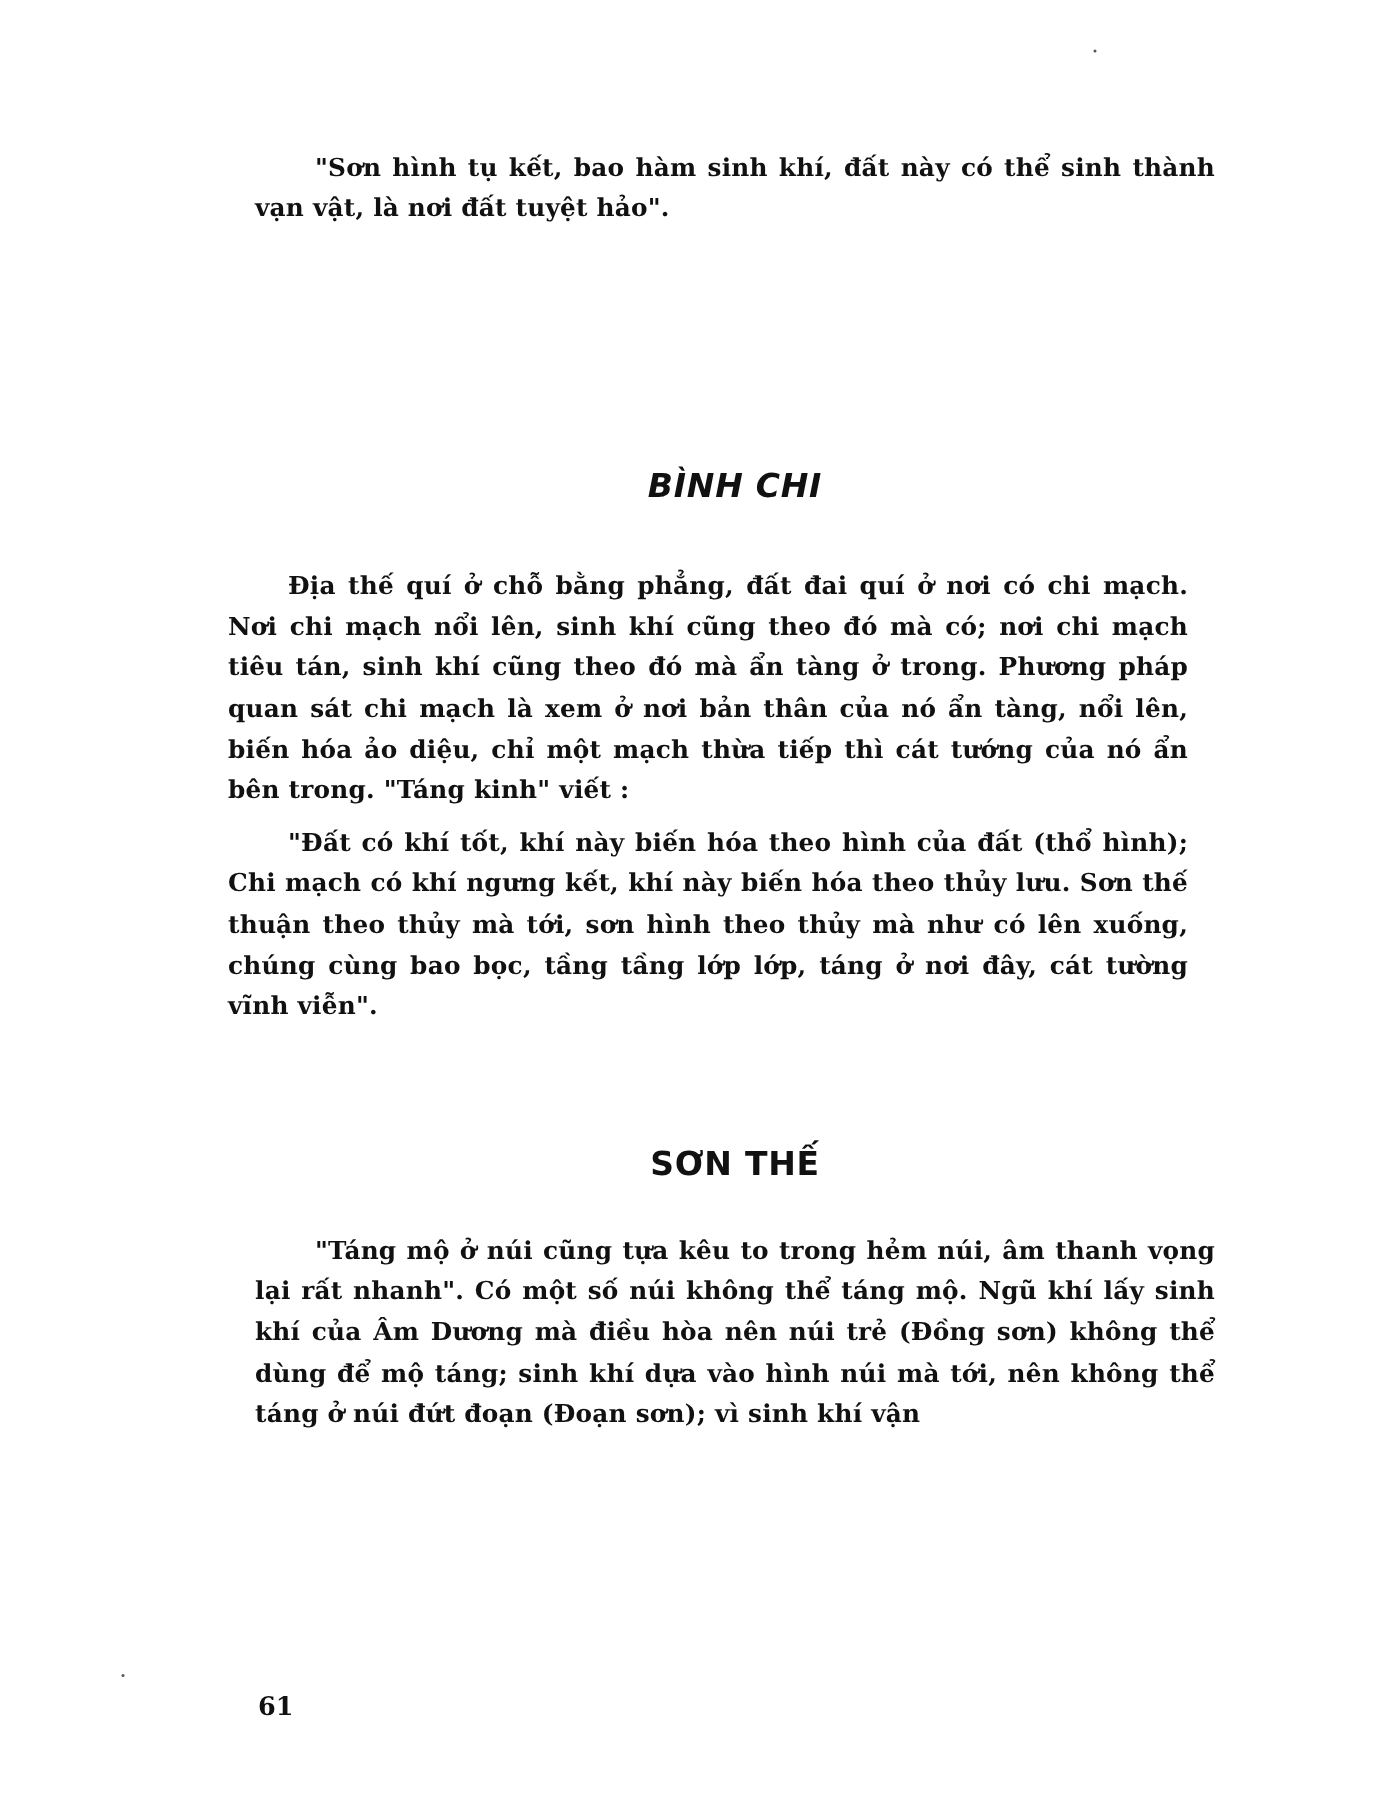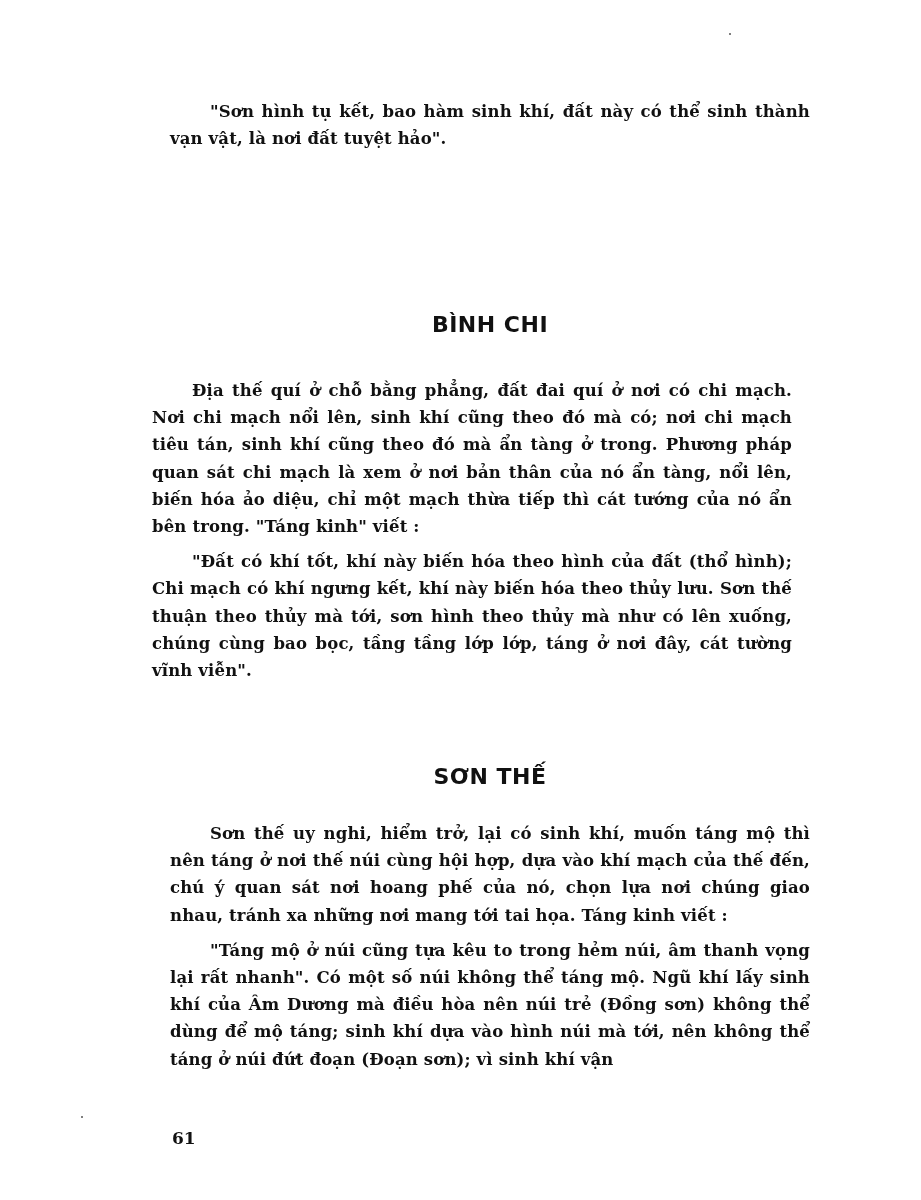--- a/index.html
+++ b/index.html
@@ -3,21 +3,21 @@
 <meta charset="utf-8">
 <style>
   html, body { margin: 0; padding: 0; background: #ffffff; }
   body { width: 921px; height: 1200px; position: relative; overflow: hidden;
          font-family: "DejaVu Serif", "Liberation Serif", serif; color: #111; }
   .para { margin: 0 0 8px 0; font-size: 16.5px; line-height: 27.2px; text-align: justify;
           text-indent: 40px; font-weight: bold; letter-spacing: 0.15px; }
   .para.noindent { text-indent: 0; }
   .heading { text-align: center; font-family: "DejaVu Sans", "Liberation Sans", sans-serif;
              font-weight: bold; font-size: 22px; letter-spacing: 0.5px; margin: 0; }
-  #h1 { position: absolute; left: 170px; width: 640px; top: 312px; }
+  #h1 { position: absolute; left: 170px; width: 640px; top: 312px; font-style: italic; }
   #h2 { position: absolute; left: 170px; width: 640px; top: 764px; }
   #block1 { position: absolute; left: 170px; width: 640px; top: 98px; }
   #block2 { position: absolute; left: 152px; width: 640px; top: 377px; }
   #block3 { position: absolute; left: 170px; width: 640px; top: 820px; }
   .page-number { position: absolute; left: 172px; top: 1128px; font-size: 17px; font-weight: bold; }
   .speck { position: absolute; width: 2px; height: 2px; background: #555; border-radius: 1px; }
 </style>
 </head>
 <body>
 
@@ -28,20 +28,19 @@
 <h2 id="h1" class="heading">BÌNH CHI</h2>
 
 <div id="block2">
   <p class="para">Địa thế quí ở chỗ bằng phẳng, đất đai quí ở nơi có chi mạch. Nơi chi mạch nổi lên, sinh khí cũng theo đó mà có; nơi chi mạch tiêu tán, sinh khí cũng theo đó mà ẩn tàng ở trong. Phương pháp quan sát chi mạch là xem ở nơi bản thân của nó ẩn tàng, nổi lên, biến hóa ảo diệu, chỉ một mạch thừa tiếp thì cát tướng của nó ẩn bên trong. "Táng kinh" viết :</p>
   <p class="para">"Đất có khí tốt, khí này biến hóa theo hình của đất (thổ hình); Chi mạch có khí ngưng kết, khí này biến hóa theo thủy lưu. Sơn thế thuận theo thủy mà tới, sơn hình theo thủy mà như có lên xuống, chúng cùng bao bọc, tầng tầng lớp lớp, táng ở nơi đây, cát tường vĩnh viễn".</p>
 </div>
 
 <h2 id="h2" class="heading">SƠN THẾ</h2>
 
 <div id="block3">
-  <p class="para">Sơn thế uy nghi, hiểm trở, lại có sinh khí, muốn táng mộ thì nên táng ở nơi thế núi cùng hội hợp, dựa vào khí mạch của thế đến, chú ý quan sát nơi hoang phế của nó, chọn lựa nơi chúng giao nhau, tránh xa những nơi mang tới tai họa. Táng kinh viết :</p>
   <p class="para">"Táng mộ ở núi cũng tựa kêu to trong hẻm núi, âm thanh vọng lại rất nhanh". Có một số núi không thể táng mộ. Ngũ khí lấy sinh khí của Âm Dương mà điều hòa nên núi trẻ (Đồng sơn) không thể dùng để mộ táng; sinh khí dựa vào hình núi mà tới, nên không thể táng ở núi đứt đoạn (Đoạn sơn); vì sinh khí vận</p>
 </div>
 
 <div class="page-number">61</div>
 
 <div class="speck" style="left:729px; top:33px;"></div>
 <div class="speck" style="left:81px; top:1116px;"></div>
 
 </body></html>

